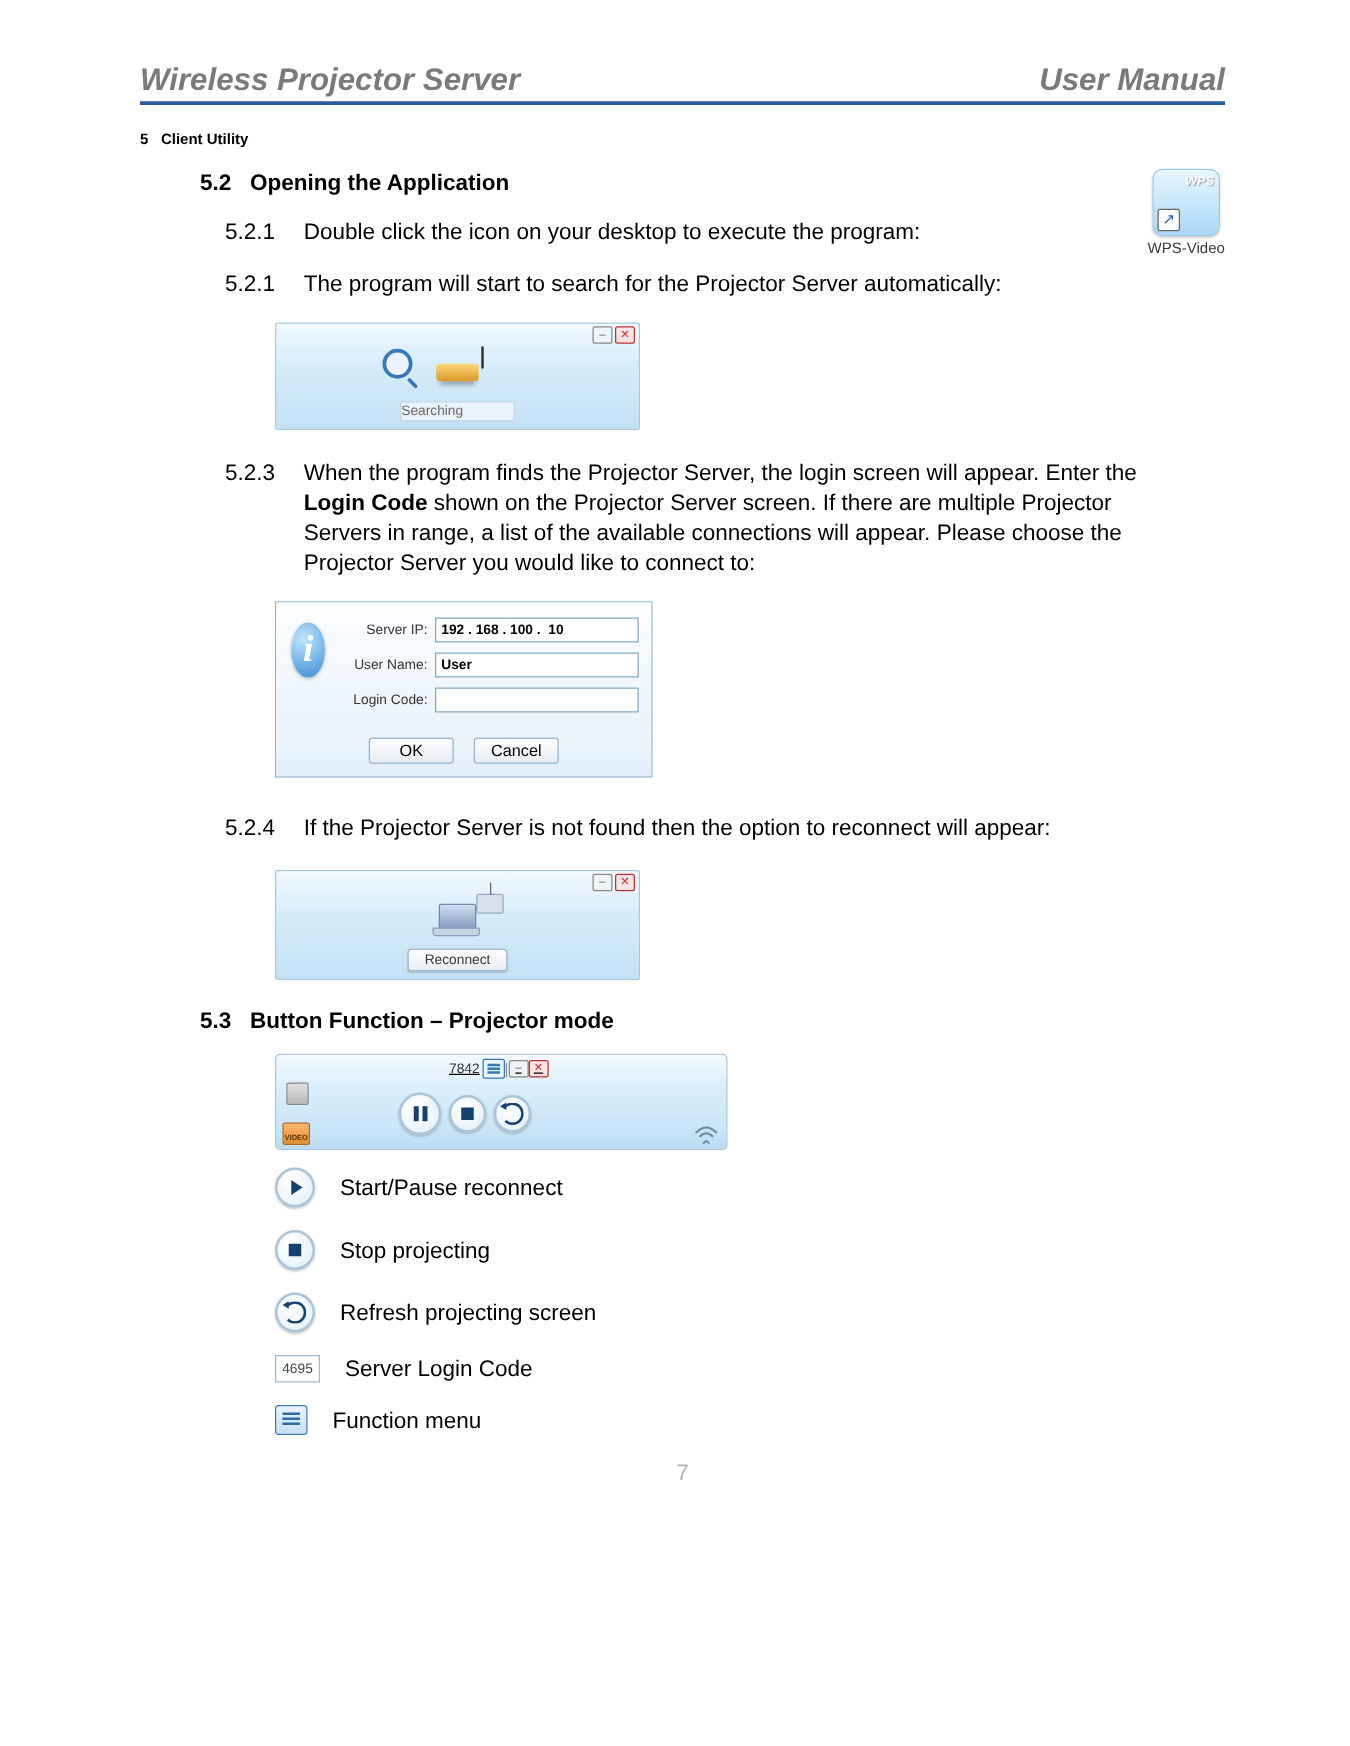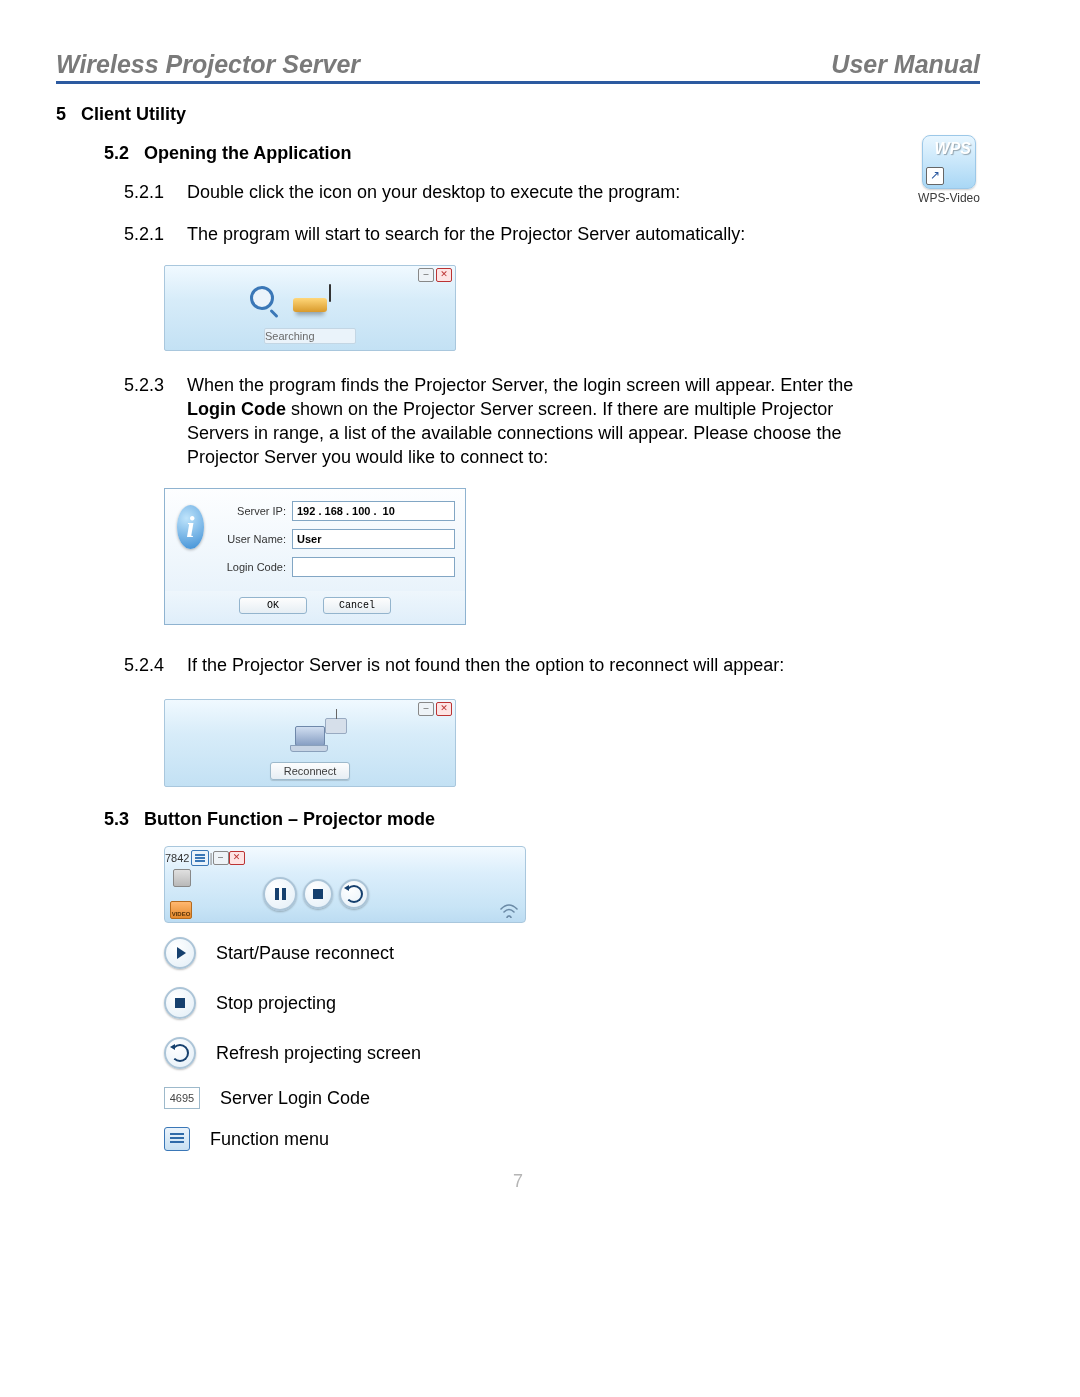--- a/index.html
+++ b/index.html
@@ -4,40 +4,40 @@
 <style>
   body {
     margin: 0;
     padding: 0;
     font-family: Arial, Helvetica, sans-serif;
     background: #fff;
     color: #000;
     width: 1080px;
   }
   .page {
-    padding: 50px 100px 40px 56px;
+    padding: 50px 100px 40px 112px;
     box-sizing: border-box;
     width: 1080px;
   }
   .header-row {
     display: flex;
     justify-content: space-between;
     align-items: baseline;
     border-bottom: 3px solid #2c5aa0;
     margin-bottom: 20px;
   }
   .header-left, .header-right {
     font-family: Arial, Helvetica, sans-serif;
     font-style: italic;
     font-weight: bold;
     font-size: 25px;
     color: #7a7a7a;
     padding-bottom: 2px;
   }
-  .h-section { font-weight: bold; font-size: 18px; margin: 10px 0 18px 0; }
+  .h-section { font-weight: bold; font-size: 12px; margin: 10px 0 18px 0; }
   .h-sub { font-weight: bold; font-size: 18px; margin: 6px 0 16px 48px; }
   .para { font-size: 18px; line-height: 1.35; margin: 6px 0 18px 68px; }
   .para .num { display:inline-block; width:58px; vertical-align: top; }
   .para .txt { display:inline-block; width: 640px; vertical-align: top; }
   .para .txt-wide { display:inline-block; width: 700px; vertical-align: top; }
   .para .txt-narrow { display:inline-block; width: 540px; vertical-align: top; }
   .bold { font-weight: bold; }
 
   .desktop-icon {
     position: absolute;
@@ -49,21 +49,21 @@
   .desktop-icon .tile {
     width: 52px; height: 52px; margin: 0 auto 2px;
     border-radius: 8px;
     background: linear-gradient(#e8f6ff,#a9d7f5);
     border: 1px solid #9cc8e8;
     position: relative;
     box-shadow: 0 1px 2px rgba(0,0,0,0.2);
   }
   .desktop-icon .tile .wps {
     position:absolute; top:4px; right:4px;
-    font-style: italic; font-weight:bold; font-size:16px; color:#fff;
+    font-style: italic; font-weight:bold; font-size:10px; color:#fff;
     text-shadow: 1px 1px 1px rgba(0,0,0,0.3);
   }
   .desktop-icon .tile .shortcut {
     position:absolute; bottom:3px; left:3px;
     width:16px;height:16px;background:#fff;border:1px solid #666;border-radius:2px;
     color:#2c5aa0;font-size:12px;line-height:14px;text-align:center;
   }
   .desktop-icon .lbl { font-size: 12px; color:#3a3a3a; }
 
   .app-window {
@@ -128,38 +128,38 @@
     color:#fff;font-family:Georgia,serif;font-style:italic;font-weight:bold;
     font-size:30px;line-height:44px;text-align:center;
     box-shadow: 0 1px 3px rgba(0,0,0,0.3);
     margin: 4px 4px 0 6px;
   }
   .lw-fields { flex:1; }
   .lw-row{ display:flex; align-items:center; margin-bottom:8px; gap:6px;}
   .lw-row label{ width:70px; font-size:11px; color:#333; text-align:right;}
   .lw-row input{ flex:1; height:18px; border:1px solid #82a6c4; padding:0 4px; font-size:11px; font-family:Arial; background:#fff;}
   .lw-btns{ display:flex; gap:16px; justify-content:center; padding: 6px 0 10px; background:linear-gradient(#eef6fc,#dfeefa);}
-  .lw-btn{ width:66px; text-align:center; font-size:10px; padding:2px 0;
-    border:1px solid #93b4cd; background:linear-gradient(#fdfdfd,#e6eef4); border-radius:3px;font-family:Liberation Mono, monospace;}
+  .lw-btn{ width:66px; text-align:center; font-size:13px; padding:2px 0;
+    border:1px solid #93b4cd; background:linear-gradient(#fdfdfd,#e6eef4); border-radius:3px;}
 
   .reconn .mid { position:relative; }
   .laptop-icon::before{ content:""; display:block; width:28px;height:18px;background:linear-gradient(#d0def0,#879fc3);border:1px solid #6f88aa;border-radius:2px;}
   .laptop-icon::after{ content:""; display:block; width:36px;height:5px;background:#c7d4e4;border:1px solid #8aa0bb;border-radius:0 0 3px 3px;margin:-1px -5px 0;}
   .ap-icon{ position:absolute; top:2px; left:55%; width:20px;height:14px;background:#d6dfea;border:1px solid #98aac1;border-radius:2px;}
   .ap-icon::after{content:"";position:absolute;top:-10px;left:50%;width:1px;height:10px;background:#666;}
 
   .proj-win{
     width: 360px;
     margin: 8px 0 14px 108px;
     border:1px solid #a9c7dd;
     background: linear-gradient(#f3faff 0%, #dbeefb 35%, #c8e4f6 80%, #bcdcf2 100%);
     border-radius: 4px;
     position:relative;
   }
-  .proj-top{ display:flex; justify-content:flex-start; align-items:center; gap:0; padding:3px 4px 0 0; height:16px;}
+  .proj-top{ display:flex; justify-content:center; align-items:center; gap:0; padding:3px 4px 0 0; height:16px;text-decoration:underline;}
   .proj-code{ font-size:11px; color:#333; margin-right:2px;}
   .menu-ico{ width:16px;height:14px;border:1px solid #3a77b7;border-radius:2px;background:#eaf3fb;position:relative;}
   .menu-ico::before{content:"";position:absolute;left:3px;right:3px;top:3px;height:2px;background:#3a77b7;box-shadow:0 3px 0 #3a77b7, 0 6px 0 #3a77b7;}
   .sep{ color:#888; font-size:12px;}
   .proj-body{ height:56px; display:flex; align-items:center; padding-left:8px; gap:8px; position:relative;}
   .side-tab{ width:18px; display:flex; flex-direction:column; gap:14px; padding-top:0;}
   .side-tab .proj-tab{ width:16px;height:16px;background:linear-gradient(#e0e0e0,#b9b9b9);border:1px solid #888;border-radius:2px;}
   .side-tab .video-tab{ width:22px;height:18px;background:linear-gradient(#ffb870,#e58a2d);border:1px solid #b56a1d;border-radius:2px;color:#5a3308;font-size:6px;font-weight:bold;text-align:center;line-height:8px;padding-top:8px;box-sizing:border-box;margin-left:-3px;}
   .ctrl-row{ display:flex; gap:6px; align-items:center; margin-left:64px;}
   .round-btn{ width:30px;height:30px;border-radius:50%;border:2px solid #abc4d7;background:radial-gradient(circle at 35% 30%, #fff, #e2eef7);display:flex;align-items:center;justify-content:center;box-shadow:0 1px 2px rgba(0,0,0,0.25);}

